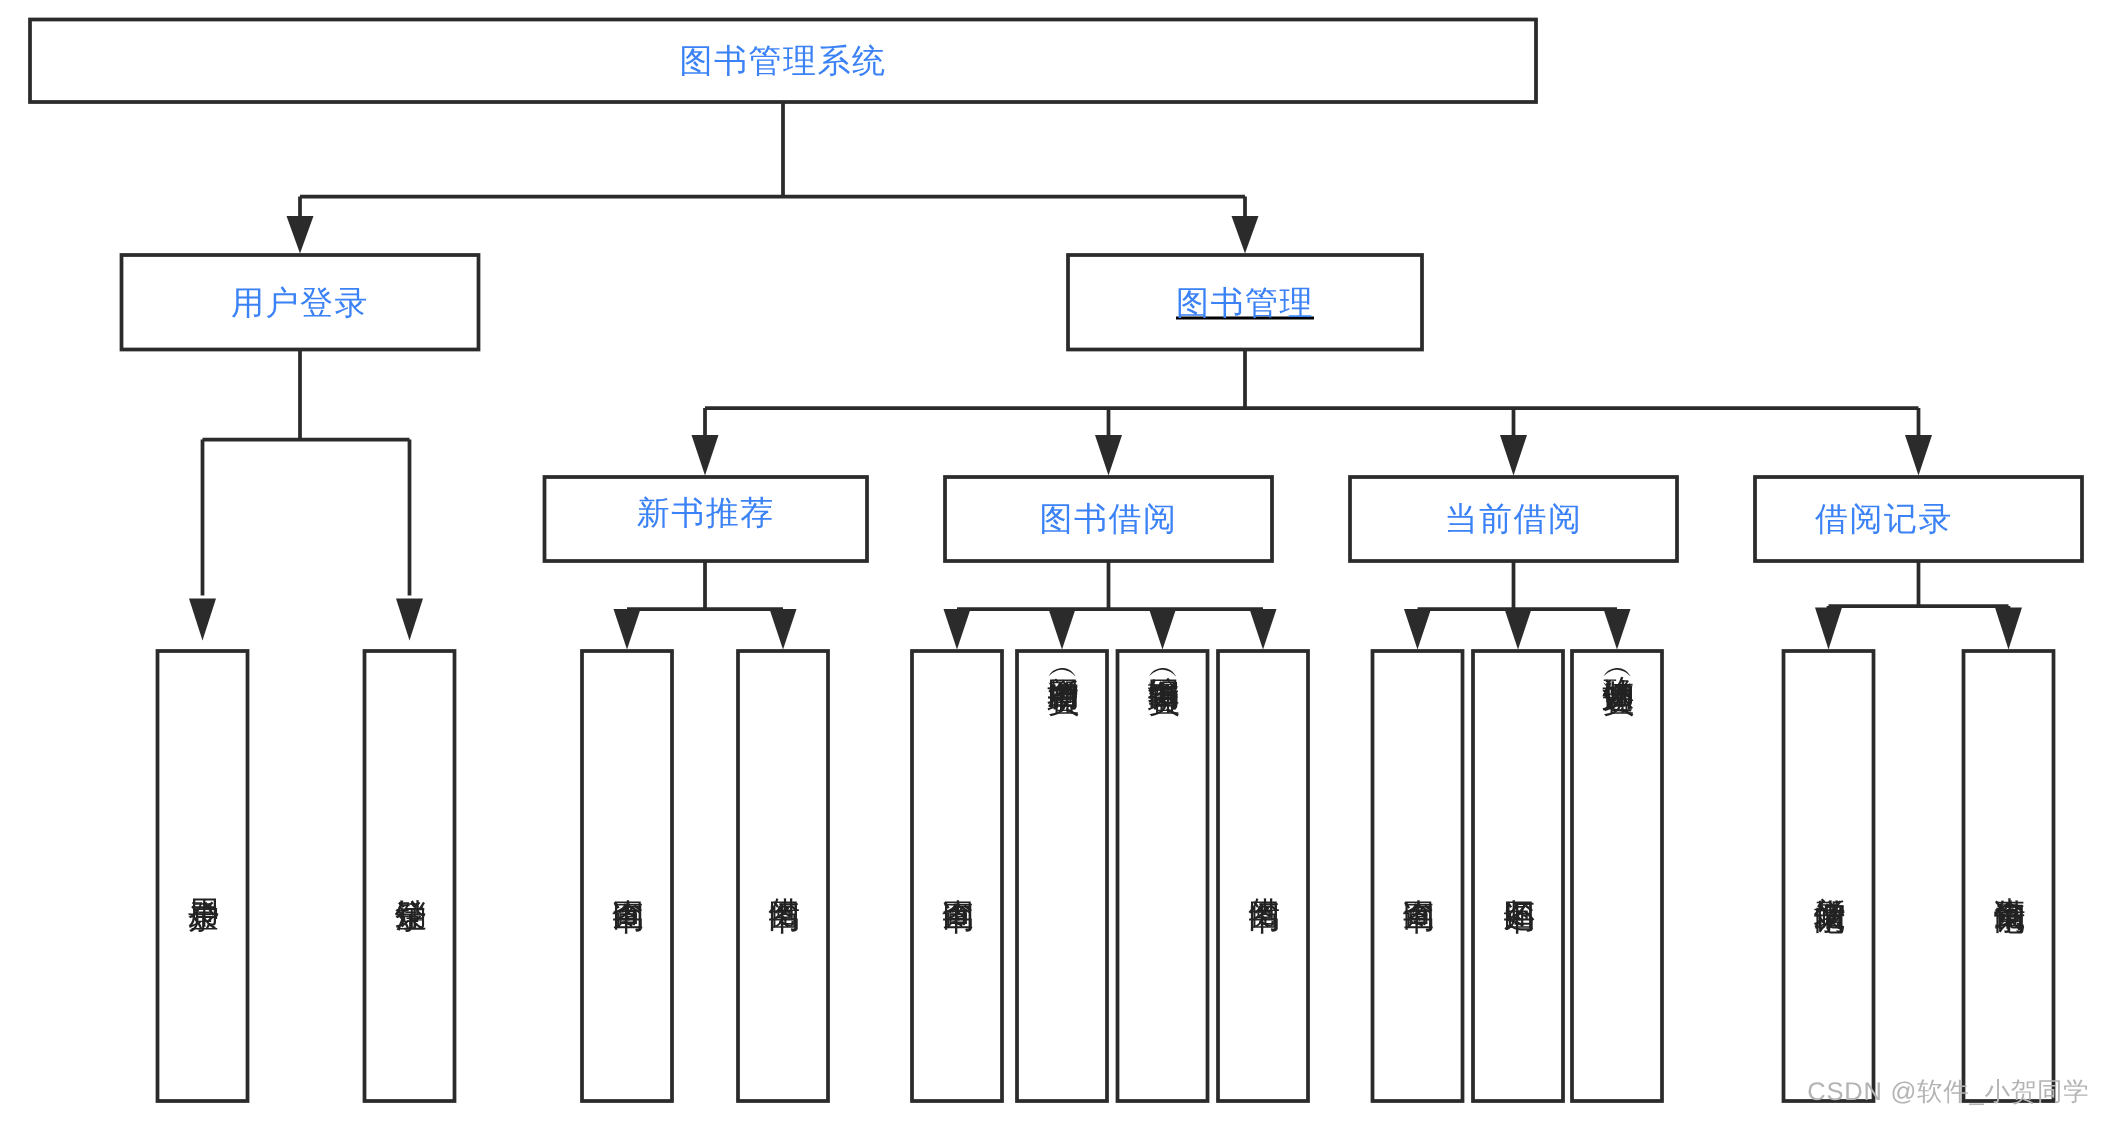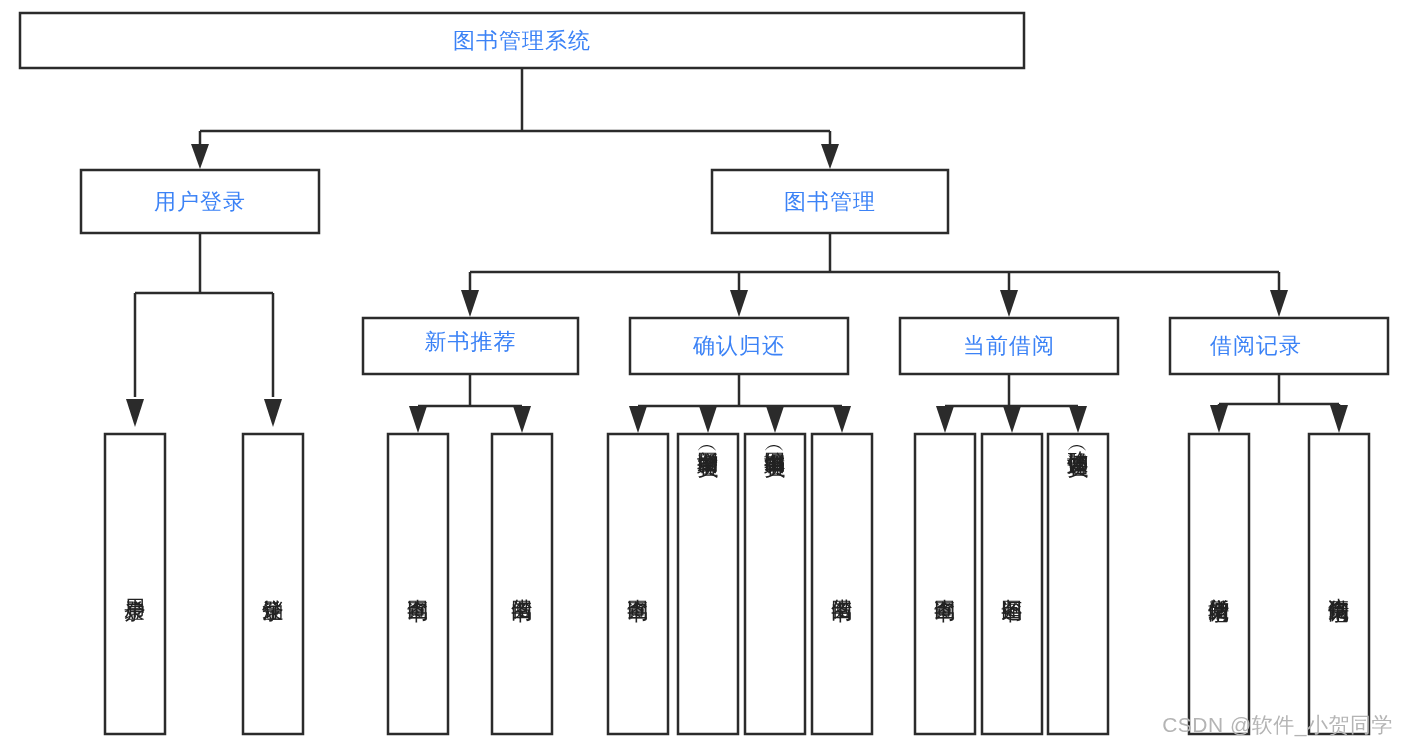--- a/index.html
+++ b/index.html
@@ -71,21 +71,21 @@
     font-size: 22px;
     color: #3b82f6;
     letter-spacing: 1px;
     white-space: nowrap;
   }
   .watermark {
     position: absolute;
     right: 12px;
     bottom: 8px;
     font-family: "Liberation Sans", "DejaVu Sans", sans-serif;
-    font-size: 21px;
+    font-size: 17px;
     color: #b4b4b4;
     letter-spacing: 0.5px;
     white-space: nowrap;
     user-select: none;
   }
 </style>
 </head>
 <body>
 
 <div id="diagram-root">
@@ -186,30 +186,30 @@
   </svg>
 
   <div class="horiz-text-wrap" style="left:20px; top:13px; width:1004px; height:55px;">
     <span class="horiz-text">图书管理系统</span>
   </div>
 
   <div class="horiz-text-wrap" style="left:81px; top:170px; width:238px; height:63px;">
     <span class="horiz-text">用户登录</span>
   </div>
 
-  <div class="horiz-text-wrap" style="left:712px; top:170px; width:236px; height:63px;">
+  <div class="horiz-text-wrap" style="left:712px; top:170px; width:236px; height:63px;text-decoration:underline;">
     <span class="horiz-text">图书管理</span>
   </div>
 
   <div class="horiz-text-wrap" style="left:363px; top:318px; width:215px; height:48px;">
     <span class="horiz-text">新书推荐</span>
   </div>
 
   <div class="horiz-text-wrap" style="left:630px; top:318px; width:218px; height:56px;">
-    <span class="horiz-text">确认归还</span>
+    <span class="horiz-text">图书借阅</span>
   </div>
 
   <div class="horiz-text-wrap" style="left:900px; top:318px; width:218px; height:56px;">
     <span class="horiz-text">当前借阅</span>
   </div>
 
   <div class="horiz-text-wrap" style="left:1170px; top:318px; width:172px; height:56px;">
     <span class="horiz-text">借阅记录</span>
   </div>
 

